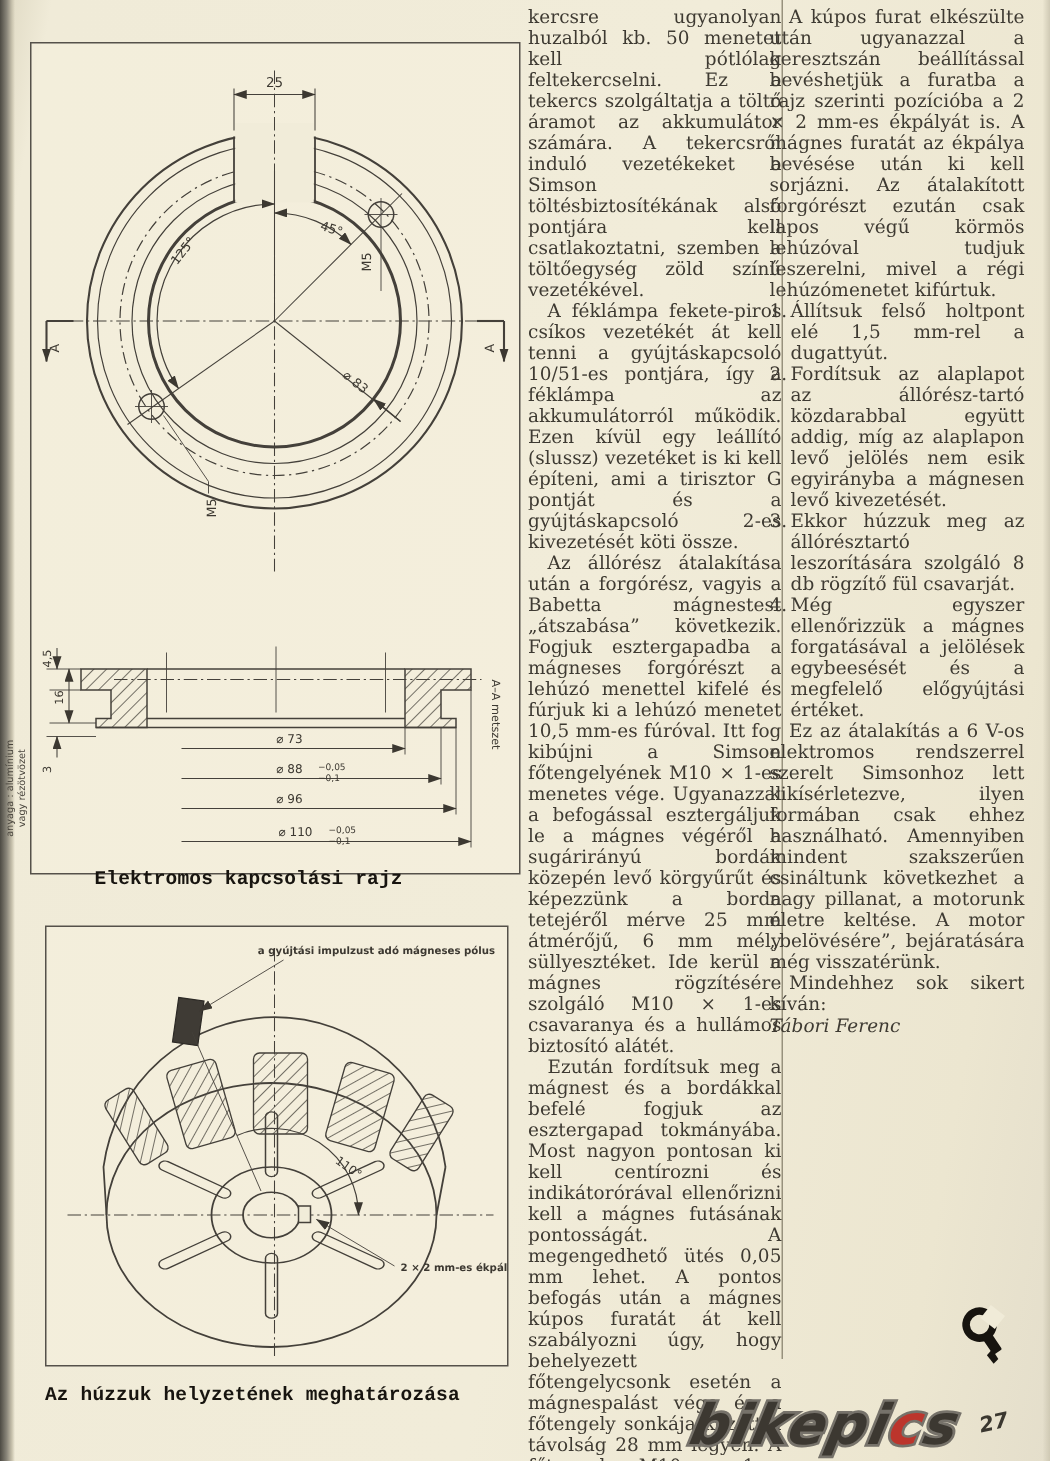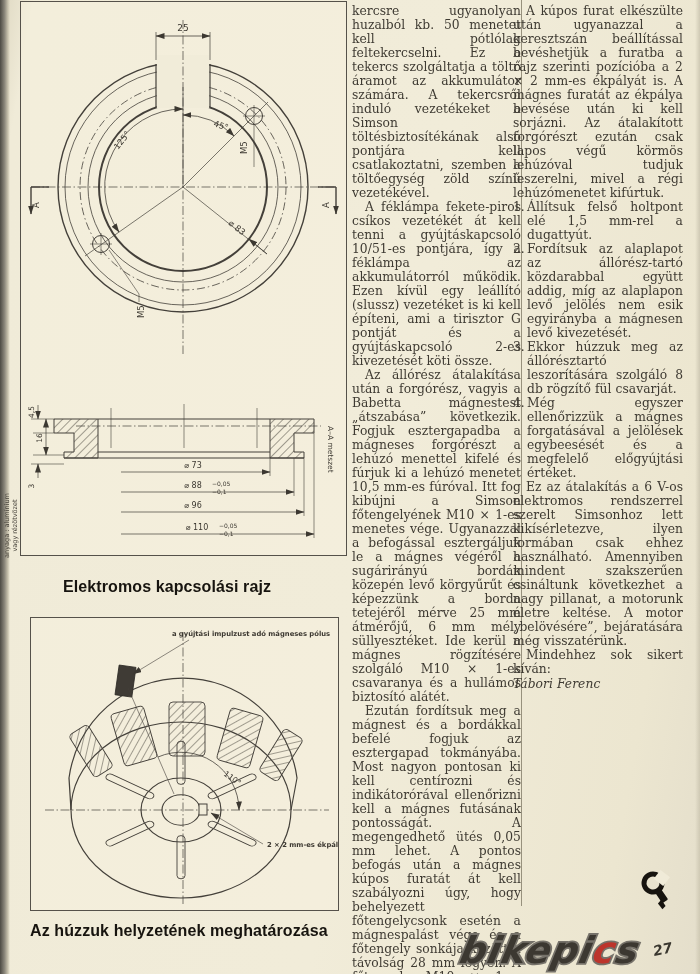--- a/index.html
+++ b/index.html
@@ -6,24 +6,24 @@
   body{
     width:700px;height:974px;position:relative;overflow:hidden;
     background:linear-gradient(100deg,#ded8c2 0%,#f0ebd8 4%,#f1ecd9 55%,#ece6d0 88%,#e4decb 100%);
     font-family:"DejaVu Serif",serif;color:#3d3931;
   }
   .scan-edge{position:absolute;left:0;top:0;width:10px;height:974px;
     background:linear-gradient(90deg,#4c4a43 0%,#8a867a 45%,#c9c3ae 80%,rgba(201,195,174,0) 100%);}
   .scan-edge-r{position:absolute;right:0;top:0;width:5px;height:974px;
     background:linear-gradient(270deg,#cfc9b4 0%,rgba(207,201,180,0) 100%);}
   .panel{position:absolute;border:1.2px solid #55514a;background:rgba(246,241,223,.55);}
-  #panel1{left:20px;top:1px;width:325px;height:553px;text-decoration:underline;}
+  #panel1{left:20px;top:28px;width:325px;height:553px;text-decoration:underline;}
   #panel2{left:30px;top:617px;width:307px;height:292px;}
-  .caption{position:absolute;font-family:Liberation Sans, sans-serif;font-weight:bold;
-    font-size:16px;color:#17140f;letter-spacing:.1px;}
+  .caption{position:absolute;font-family:Liberation Mono, monospace;font-weight:bold;
+    font-size:13px;color:#17140f;letter-spacing:.1px;}
   #cap1{left:63px;top:578px;}
   #cap2{left:30px;top:922px;}
   .matnote{position:absolute;left:-49px;top:517px;width:120px;height:17px;
     transform:rotate(-90deg);font-family:"DejaVu Sans",sans-serif;font-size:6.5px;
     line-height:8px;color:#4a463e;text-align:center;}
   .col{position:absolute;top:4px;width:169px;font-size:12.3px;line-height:14px;
     letter-spacing:.05px;color:#3e3a32;}
   #col1{left:352px;}
   #col2{left:513px;width:170px;}
   .col p{margin:0;text-align:justify;}

